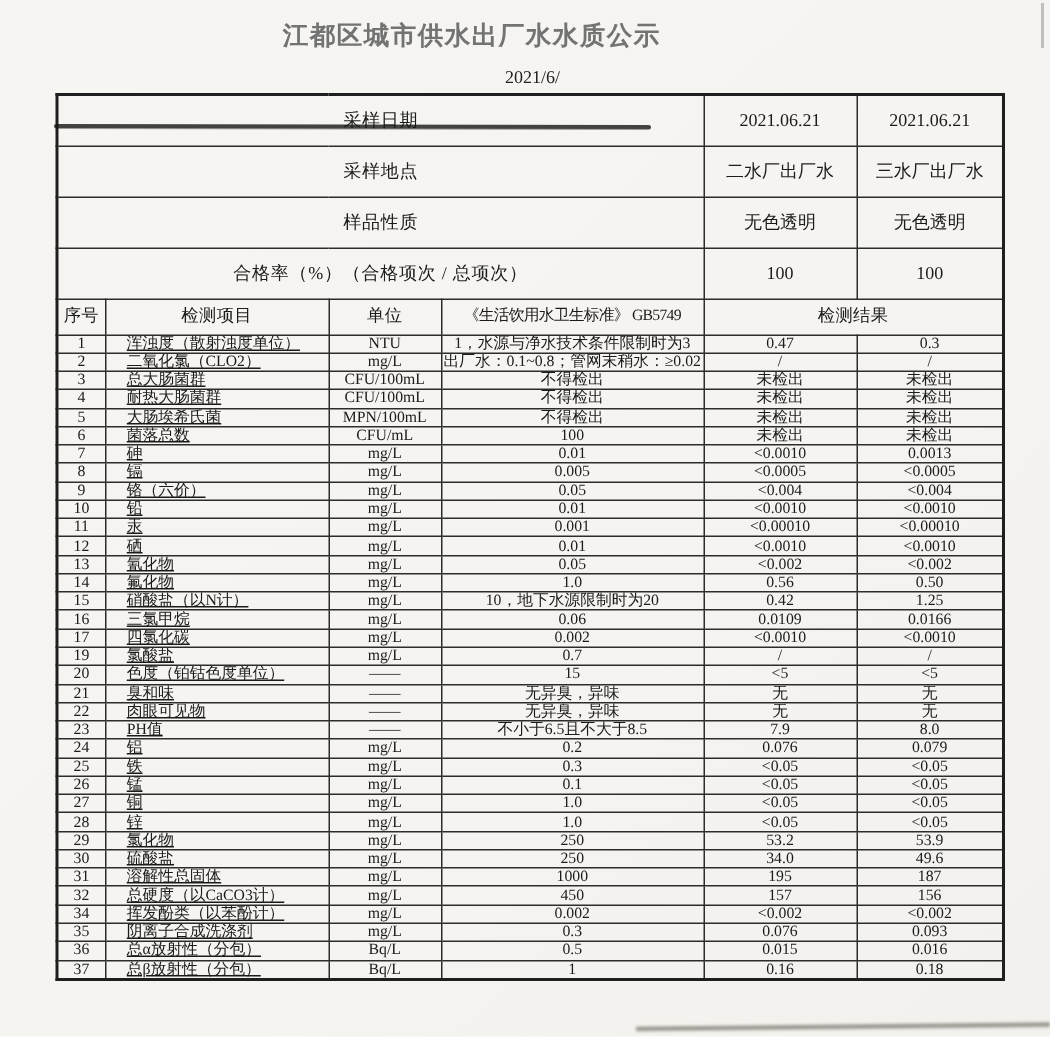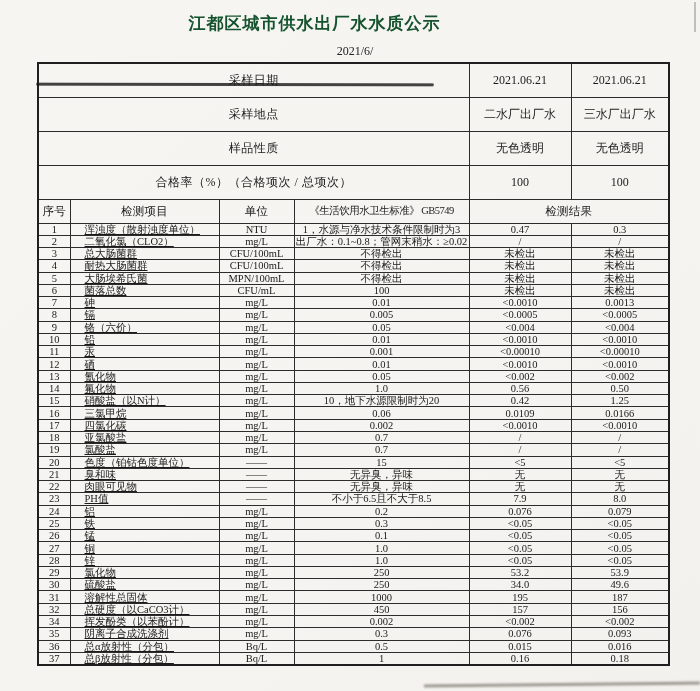--- a/index.html
+++ b/index.html
@@ -6,21 +6,21 @@
   html, body { width: 700px; height: 691px; overflow: hidden; }
   body {
     position: relative;
     font-family: "Liberation Serif", "DejaVu Serif", serif;
     background: linear-gradient(135deg, #f7f5f1 0%, #f5f4f0 55%, #f2f1ed 100%);
     color: #1b1b1b;
   }
   .page-title {
     position: absolute; top: 12px; left: 0; width: 629px;
     text-align: center; font-size: 17px; font-weight: bold;
-    letter-spacing: 1px; color: #14532d;
+    letter-spacing: 1px; color: #737373;
     font-family: "Liberation Sans", "DejaVu Sans", sans-serif;
   }
   .page-subtitle {
     position: absolute; top: 44px; left: 0; width: 710px;
     text-align: center; font-size: 12px; color: #222;
   }
   table.report {
     position: absolute; left: 37px; top: 62px; width: 631px;
     border-collapse: collapse; table-layout: fixed;
     border: 2px solid #1f1f1f;
@@ -229,28 +229,20 @@
   </tr>
       <tr>
     <td>17</td>
     <td class="item">四氯化碳</td>
     <td>mg/L</td>
     <td>0.002</td>
     <td>&lt;0.0010</td>
     <td>&lt;0.0010</td>
   </tr>
       <tr>
-    <td>18</td>
-    <td class="item">亚氯酸盐</td>
-    <td>mg/L</td>
-    <td>0.7</td>
-    <td>/</td>
-    <td>/</td>
-  </tr>
-      <tr>
     <td>19</td>
     <td class="item">氯酸盐</td>
     <td>mg/L</td>
     <td>0.7</td>
     <td>/</td>
     <td>/</td>
   </tr>
       <tr>
     <td>20</td>
     <td class="item">色度（铂钴色度单位）</td>

